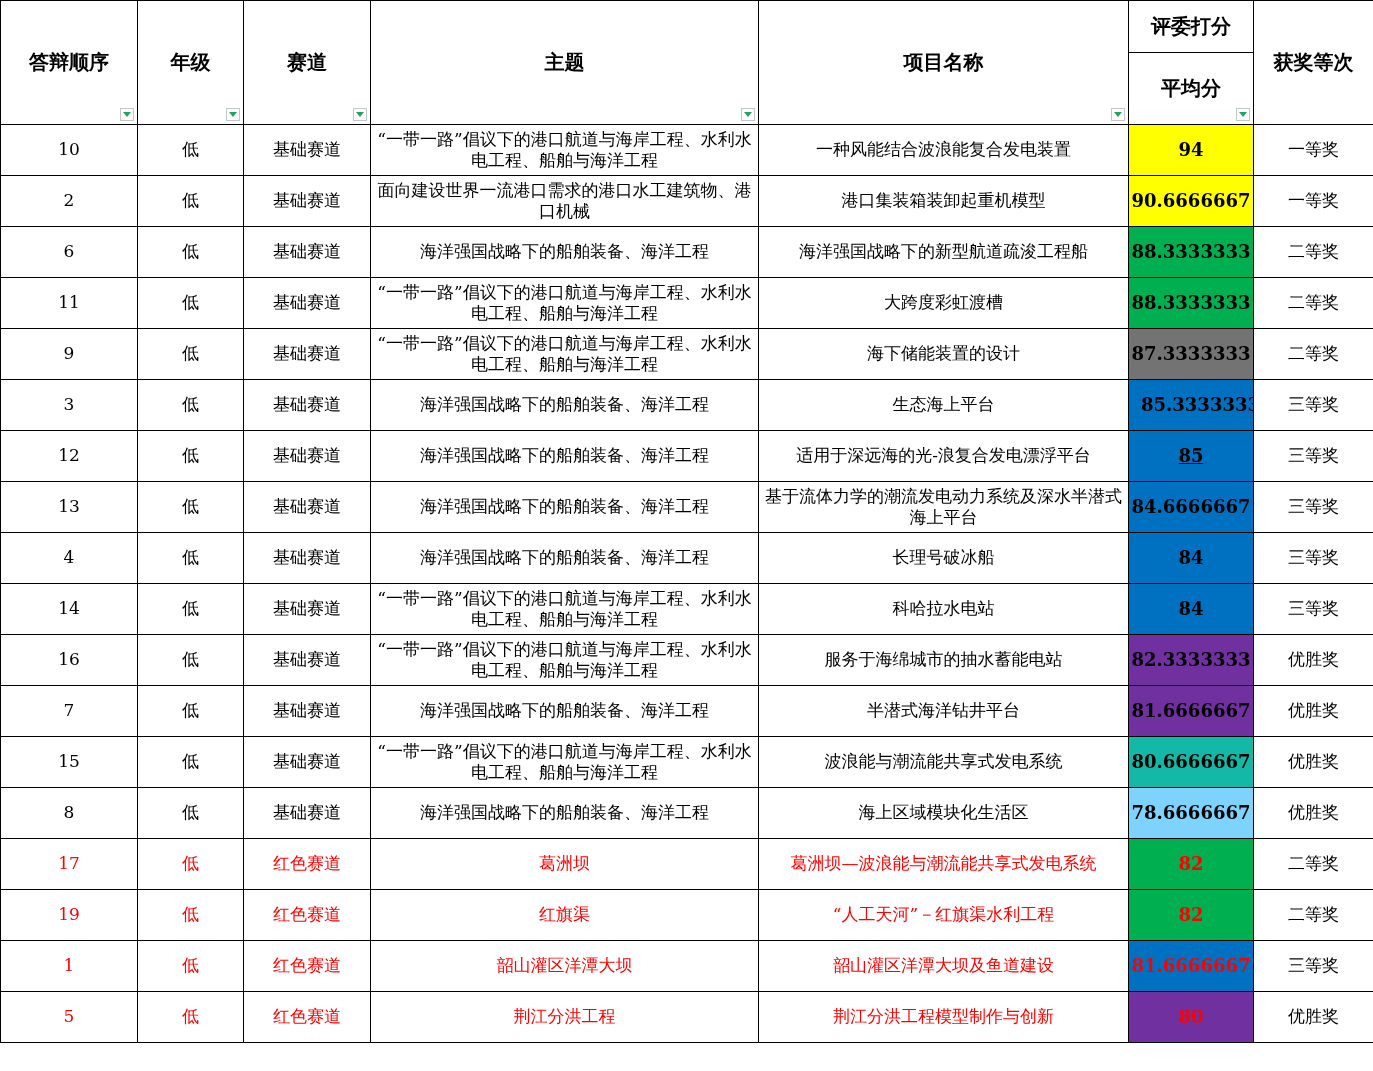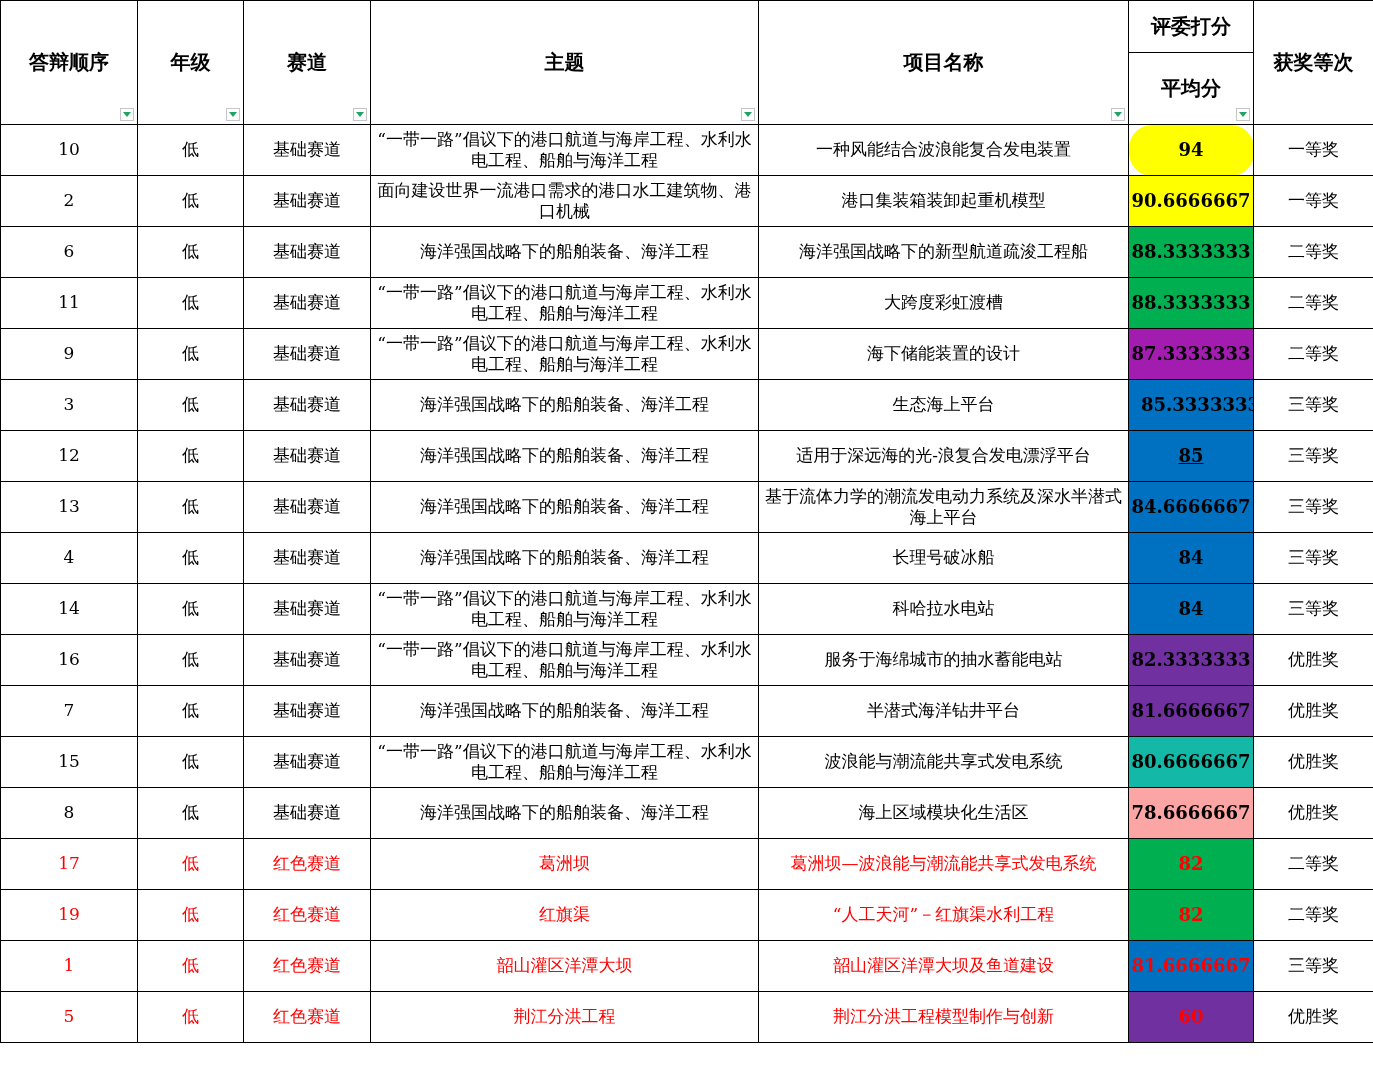--- a/index.html
+++ b/index.html
@@ -109,21 +109,21 @@
       </th>
     </tr>
   </thead>
   <tbody id="rows-body">
       <tr>
         <td class="order-cell">10</td>
         <td class="grade-cell">低</td>
         <td class="track-cell">基础赛道</td>
         <td class="theme-cell">“一带一路”倡议下的港口航道与海岸工程、水利水电工程、船舶与海洋工程</td>
         <td class="project-cell">一种风能结合波浪能复合发电装置</td>
-        <td class="score-cell" style="background: rgb(255, 255, 0); border-radius: 23px;">94</td>
+        <td class="score-cell" style="background: rgb(255, 255, 0);">94</td>
         <td class="award-cell">一等奖</td>
       </tr>
       <tr>
         <td class="order-cell">2</td>
         <td class="grade-cell">低</td>
         <td class="track-cell">基础赛道</td>
         <td class="theme-cell">面向建设世界一流港口需求的港口水工建筑物、港口机械</td>
         <td class="project-cell">港口集装箱装卸起重机模型</td>
         <td class="score-cell" style="background: rgb(255, 255, 0);">90.6666667</td>
         <td class="award-cell">一等奖</td>
@@ -145,21 +145,21 @@
         <td class="project-cell">大跨度彩虹渡槽</td>
         <td class="score-cell" style="background: rgb(0, 176, 80);">88.3333333</td>
         <td class="award-cell">二等奖</td>
       </tr>
       <tr>
         <td class="order-cell">9</td>
         <td class="grade-cell">低</td>
         <td class="track-cell">基础赛道</td>
         <td class="theme-cell">“一带一路”倡议下的港口航道与海岸工程、水利水电工程、船舶与海洋工程</td>
         <td class="project-cell">海下储能装置的设计</td>
-        <td class="score-cell" style="background: #a21caf;">87.3333333</td>
+        <td class="score-cell" style="background: #737373;">87.3333333</td>
         <td class="award-cell">二等奖</td>
       </tr>
       <tr>
         <td class="order-cell">3</td>
         <td class="grade-cell">低</td>
         <td class="track-cell">基础赛道</td>
         <td class="theme-cell">海洋强国战略下的船舶装备、海洋工程</td>
         <td class="project-cell">生态海上平台</td>
         <td class="score-cell" style="background: rgb(0, 112, 192); padding-left: 12px;">85.3333333</td>
         <td class="award-cell">三等奖</td>
@@ -226,21 +226,21 @@
         <td class="project-cell">波浪能与潮流能共享式发电系统</td>
         <td class="score-cell" style="background: #14b8a6;">80.6666667</td>
         <td class="award-cell">优胜奖</td>
       </tr>
       <tr>
         <td class="order-cell">8</td>
         <td class="grade-cell">低</td>
         <td class="track-cell">基础赛道</td>
         <td class="theme-cell">海洋强国战略下的船舶装备、海洋工程</td>
         <td class="project-cell">海上区域模块化生活区</td>
-        <td class="score-cell" style="background: #fca5a5; margin-left: 16px;">78.6666667</td>
+        <td class="score-cell" style="background: #7dd3fc; margin-left: 16px;">78.6666667</td>
         <td class="award-cell">优胜奖</td>
       </tr>
       <tr class="red-row">
         <td class="order-cell">17</td>
         <td class="grade-cell">低</td>
         <td class="track-cell">红色赛道</td>
         <td class="theme-cell">葛洲坝</td>
         <td class="project-cell">葛洲坝—波浪能与潮流能共享式发电系统</td>
         <td class="score-cell" style="background: rgb(0, 176, 80);">82</td>
         <td class="award-cell">二等奖</td>
@@ -262,17 +262,17 @@
         <td class="project-cell">韶山灌区洋潭大坝及鱼道建设</td>
         <td class="score-cell" style="background: rgb(0, 112, 192);">81.6666667</td>
         <td class="award-cell">三等奖</td>
       </tr>
       <tr class="red-row">
         <td class="order-cell">5</td>
         <td class="grade-cell">低</td>
         <td class="track-cell">红色赛道</td>
         <td class="theme-cell">荆江分洪工程</td>
         <td class="project-cell">荆江分洪工程模型制作与创新</td>
-        <td class="score-cell" style="background: rgb(112, 48, 160);">60</td>
+        <td class="score-cell" style="background: rgb(112, 48, 160);">80</td>
         <td class="award-cell">优胜奖</td>
       </tr>
     </tbody>
 </table>
 
 </body></html>

